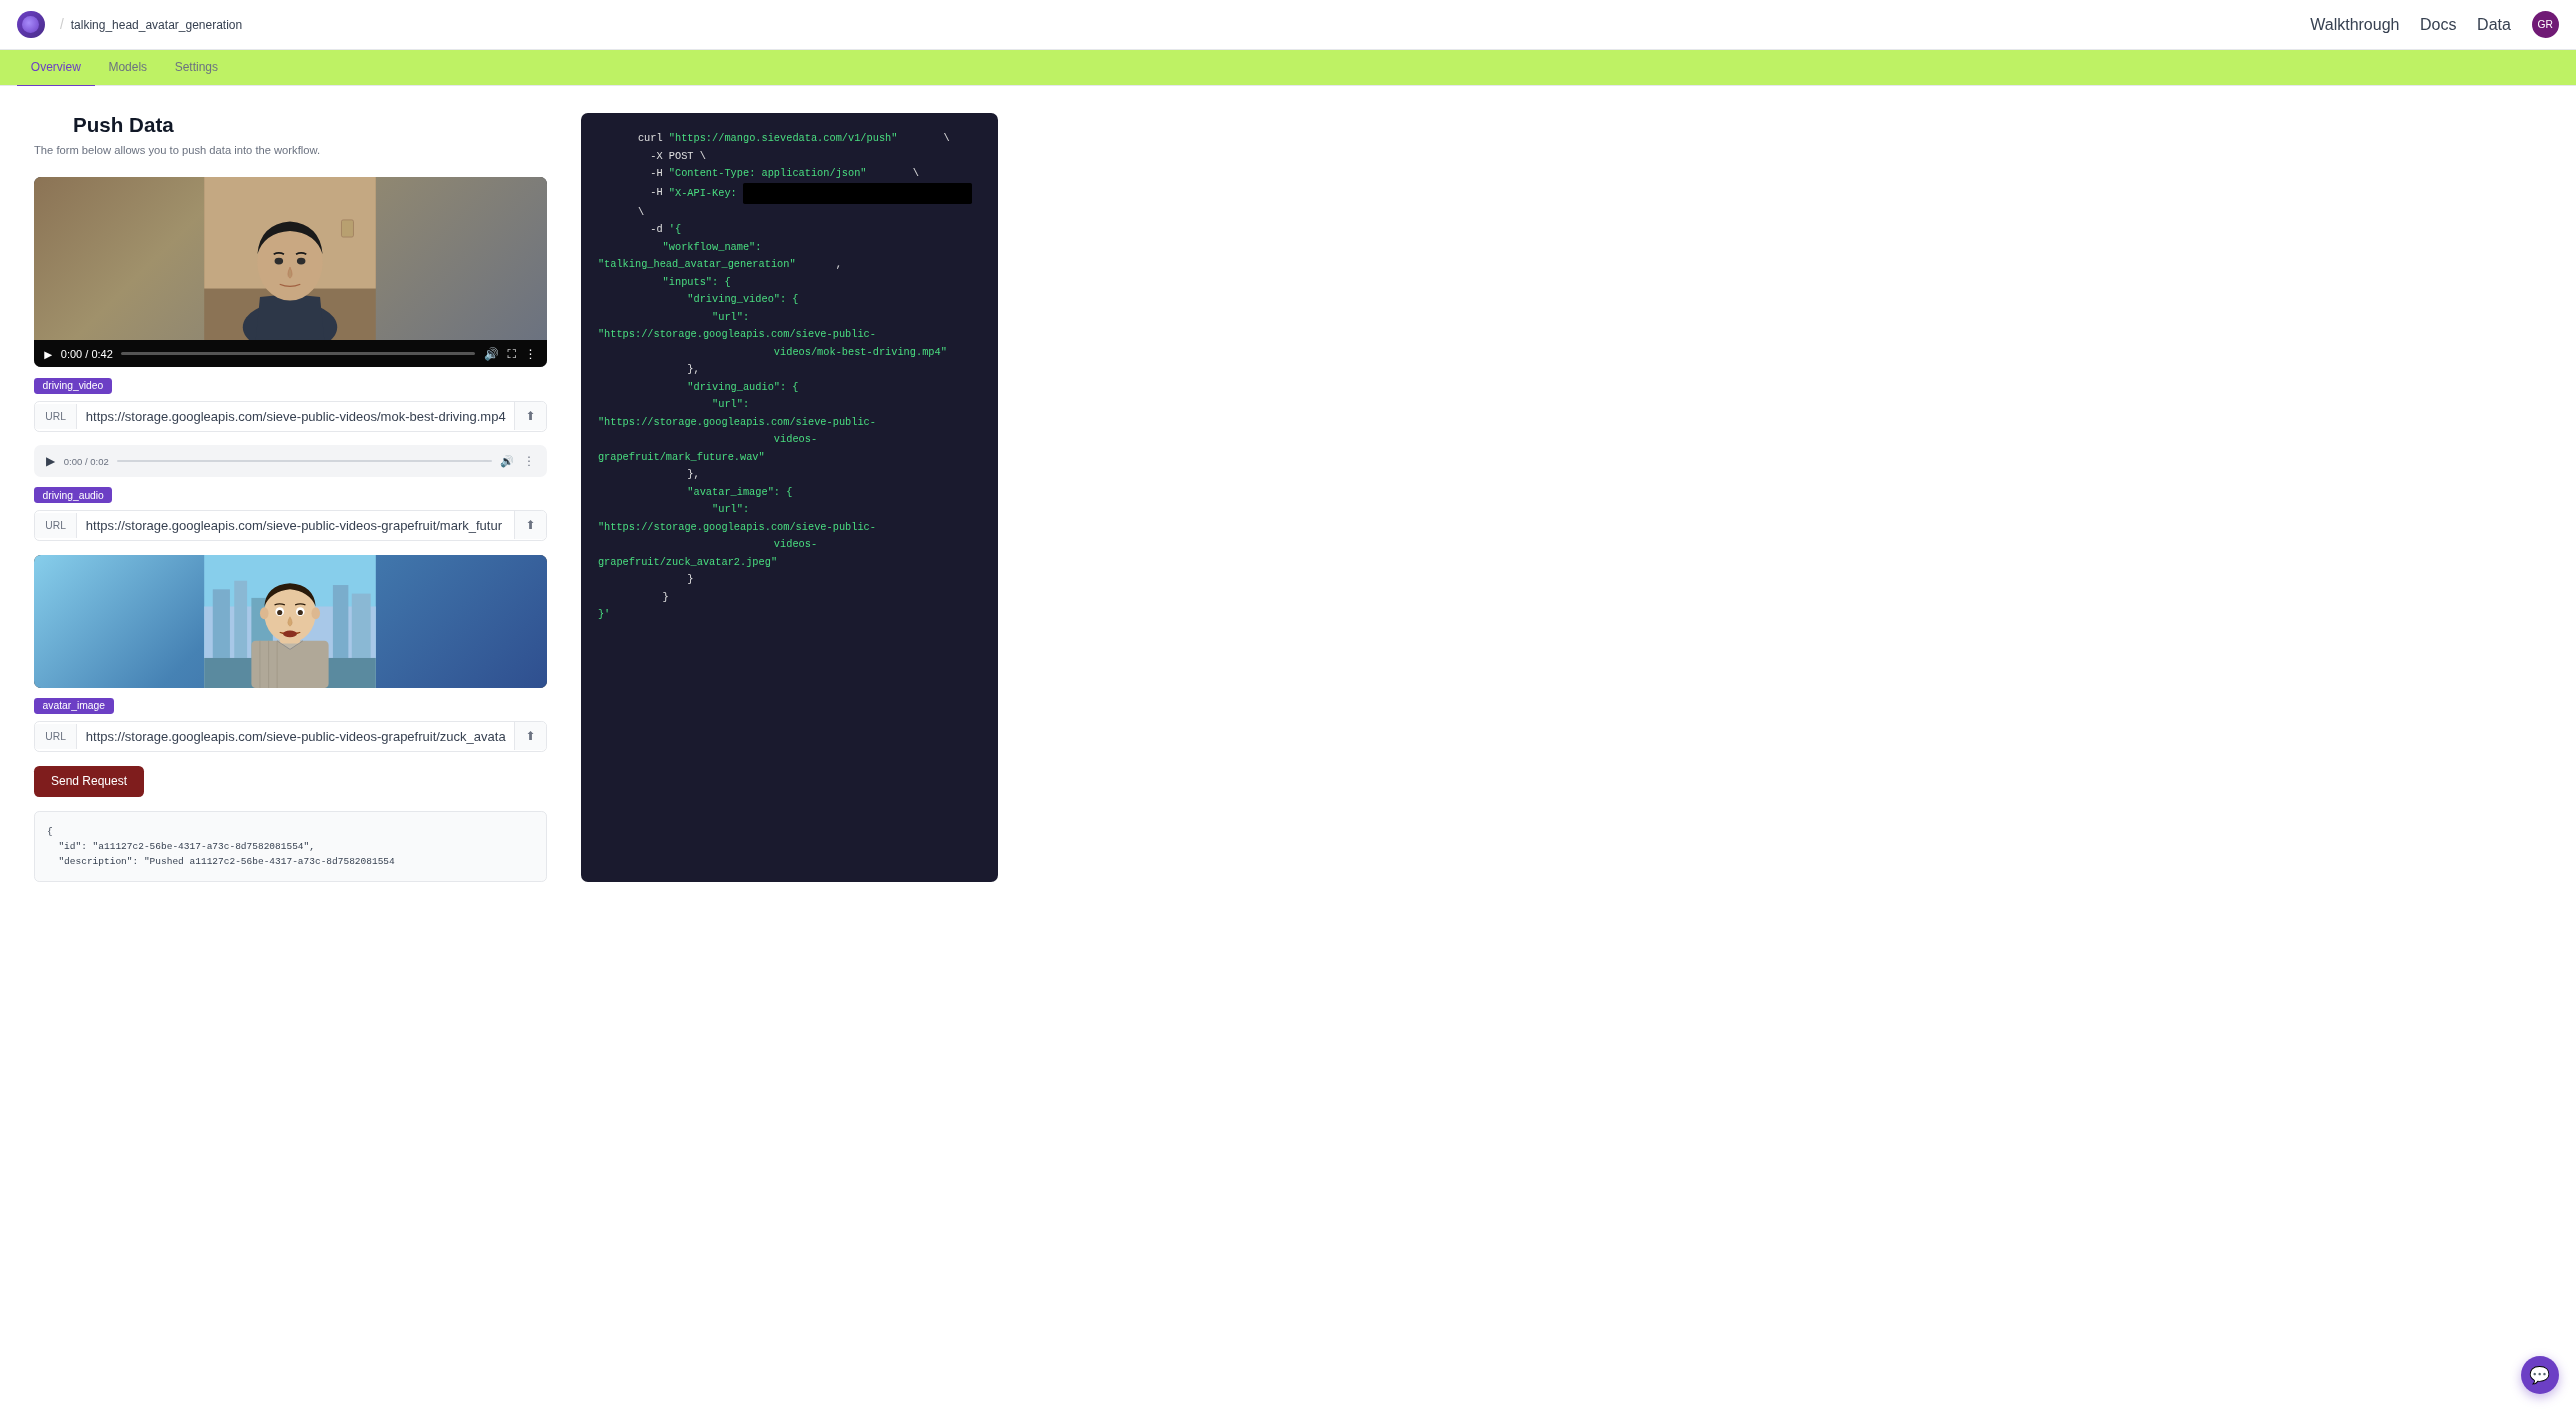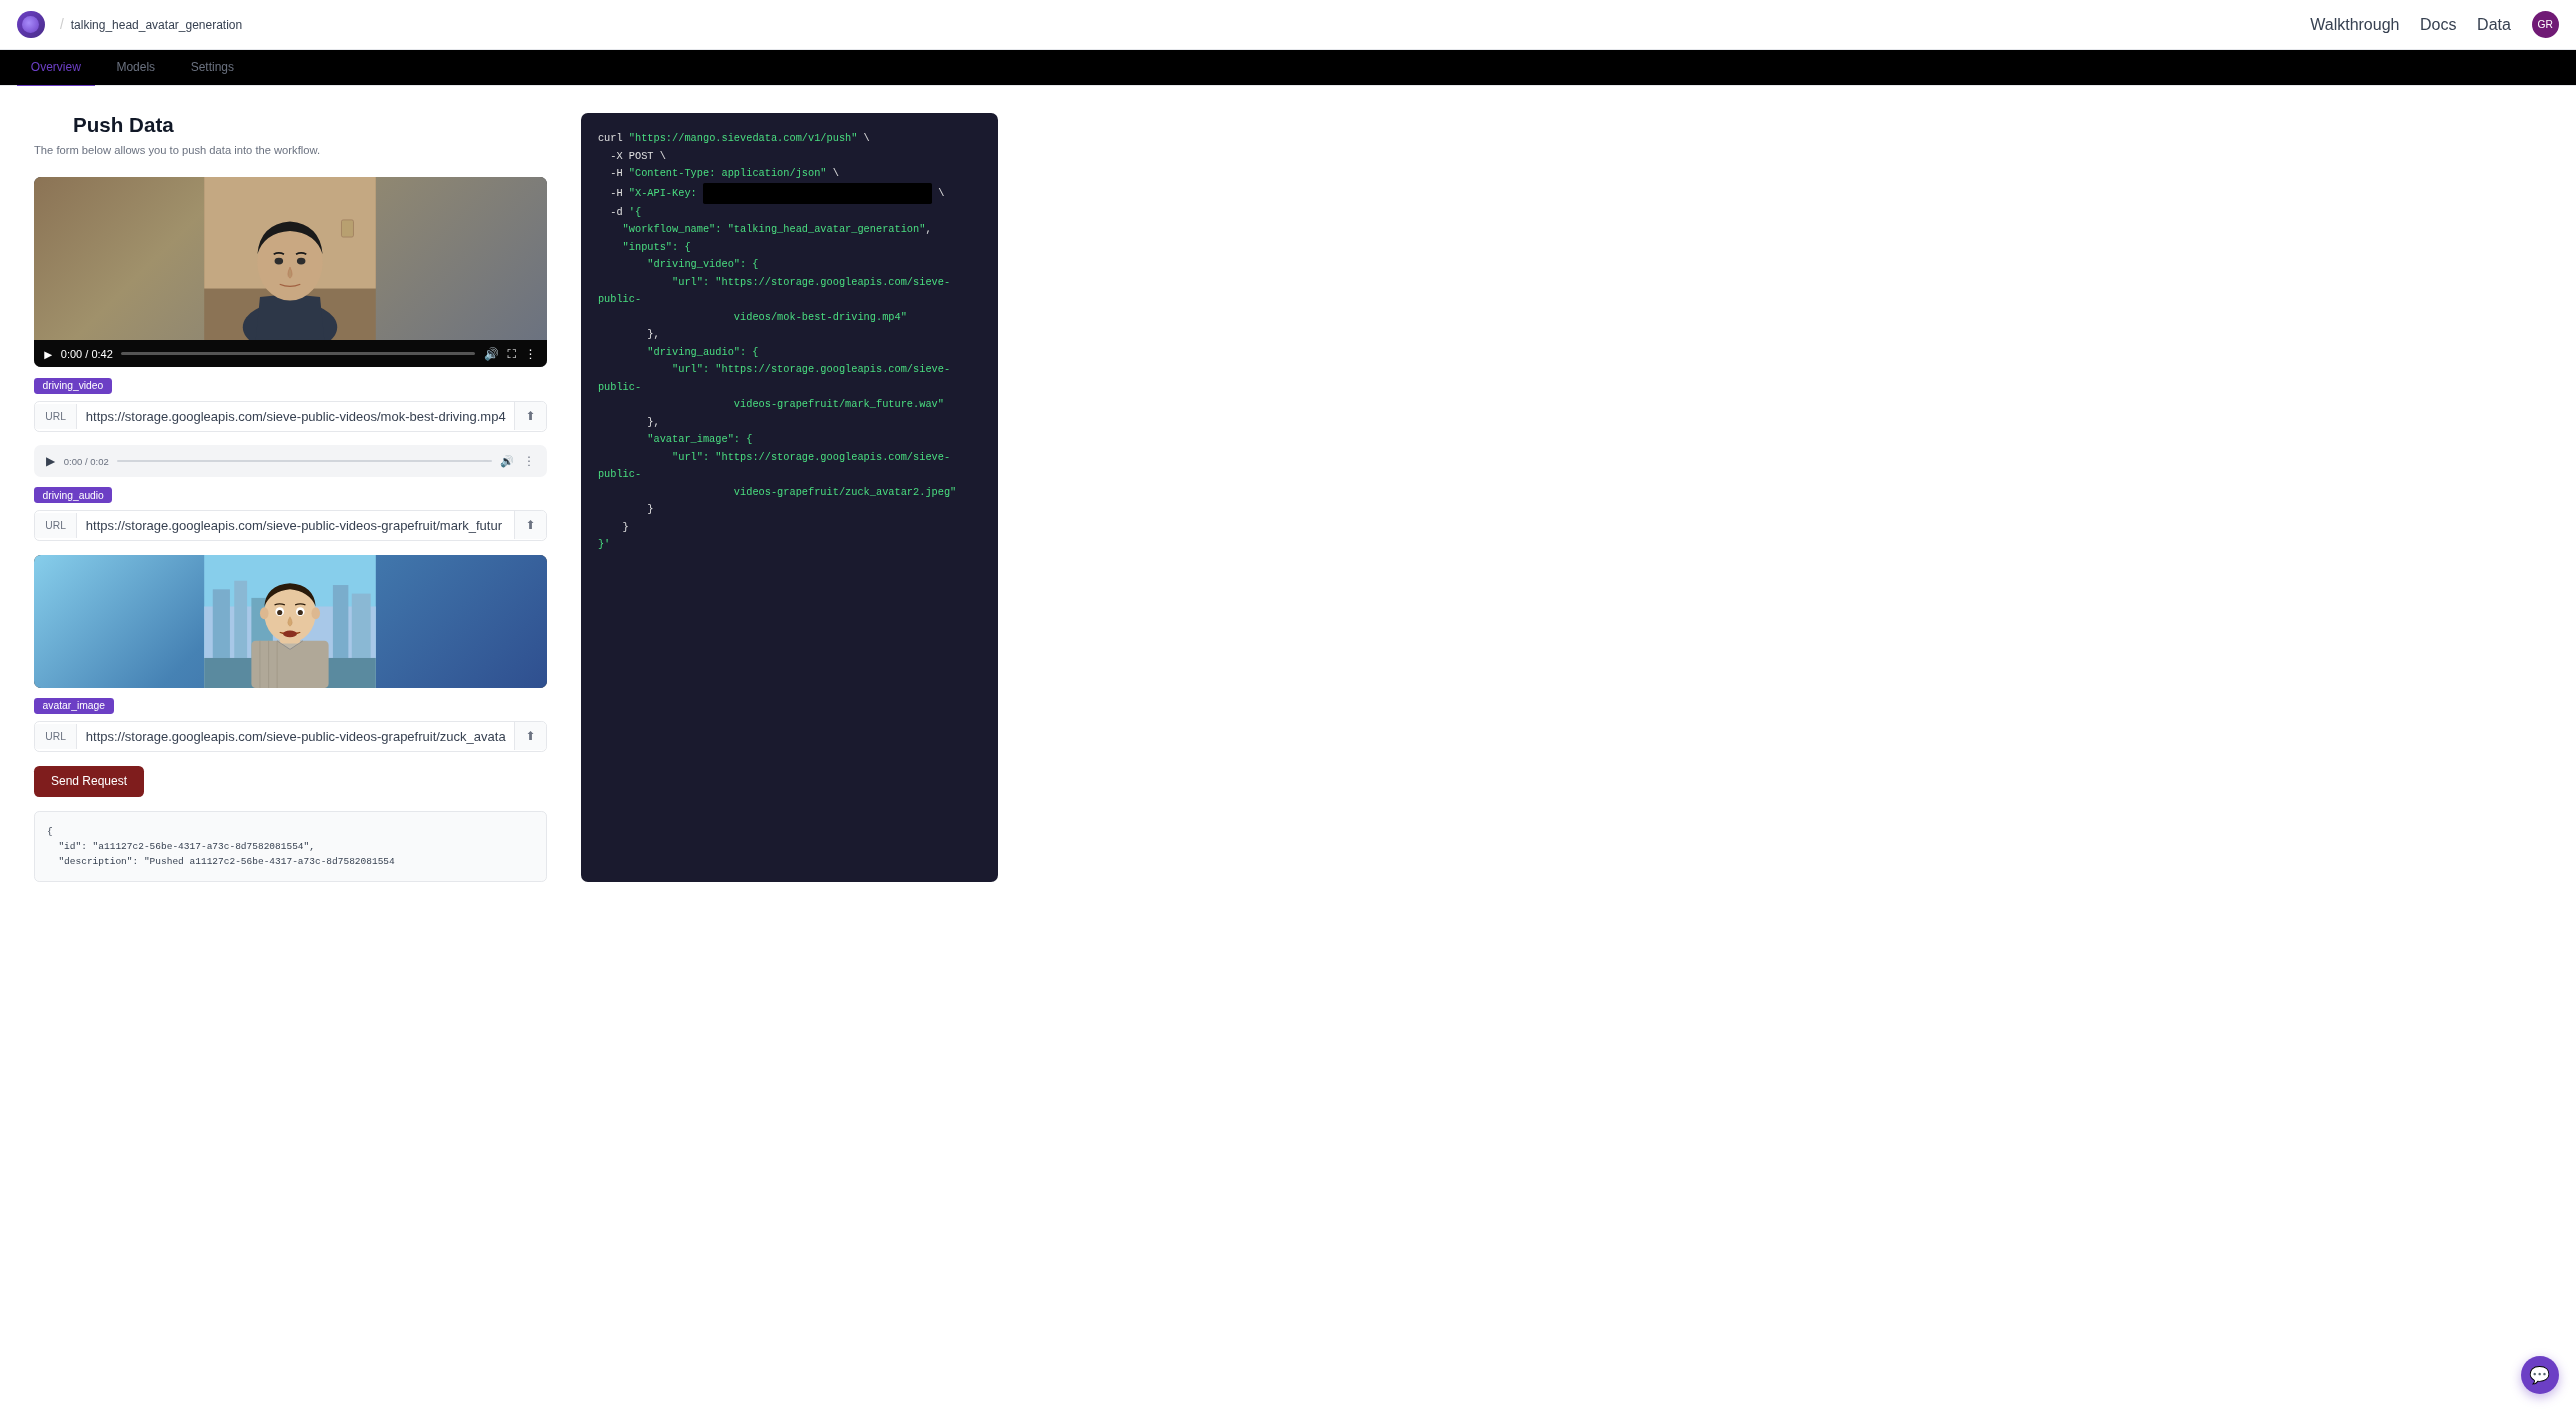--- a/index.html
+++ b/index.html
@@ -25,22 +25,22 @@
     .header-nav { margin-left: auto; display: flex; align-items: center; gap: 20.6px; }
     .header-nav-link { font-size: 16px; color: #374151; cursor: pointer; text-decoration: none; }
     .header-avatar {
       width: 27.5px; height: 27.5px; border-radius: 50%;
       background: #701a75; display: flex; align-items: center; justify-content: center;
       color: #fff; font-size: 10.3px; font-weight: 400; cursor: pointer;
     }
 
     
     .tab-nav {
-      display: flex; gap: 8px; padding: 0 17px;
-      border-bottom: 0.9px solid #e5e7eb; background: #000000;
+      display: flex; gap: 0; padding: 0 17px;
+      border-bottom: 0.9px solid #e5e7eb; background: #bef264;
     }
     .tab-item {
       padding: 10.3px 13.8px; font-size: 12px; cursor: pointer; color: #6b7280;
       border-bottom: 1.7px solid transparent; margin-bottom: -0.9px;
     }
     .tab-item.active { color: #6c3fc5; border-bottom-color: #6c3fc5; font-weight: 500; }
 
     
     .main { padding: 27.5px 34px; display: flex; gap: 34px; max-width: 1032px; }
 
@@ -118,21 +118,21 @@
     }
 
     
     .response-preview {
       background: #f9fafb; border: 0.9px solid #e5e7eb; border-radius: 5.2px;
       padding: 12px; font-family: 'Courier New', monospace; font-size: 9.5px;
       color: #374151; line-height: 1.6;
     }
 
     
-    .code-white { color: #e0e0e0; }
+    .code-white { color: #e0e0e0; margin-left: 40px; }
     .code-green { color: #4ade80; }
     .code-redacted { background: #000; color: #000; padding: 1.7px 3.4px; border-radius: 1.7px; display: inline-block; min-width: 172px; }
 
     
     .chat-bubble {
       position: fixed; bottom: 17px; right: 17px;
       width: 38px; height: 38px; border-radius: 50%;
       background: #6c3fc5; display: flex; align-items: center; justify-content: center;
       cursor: pointer; box-shadow: 0 3.4px 10.3px rgba(108,63,197,0.4);
       color: #fff; font-size: 17px;

